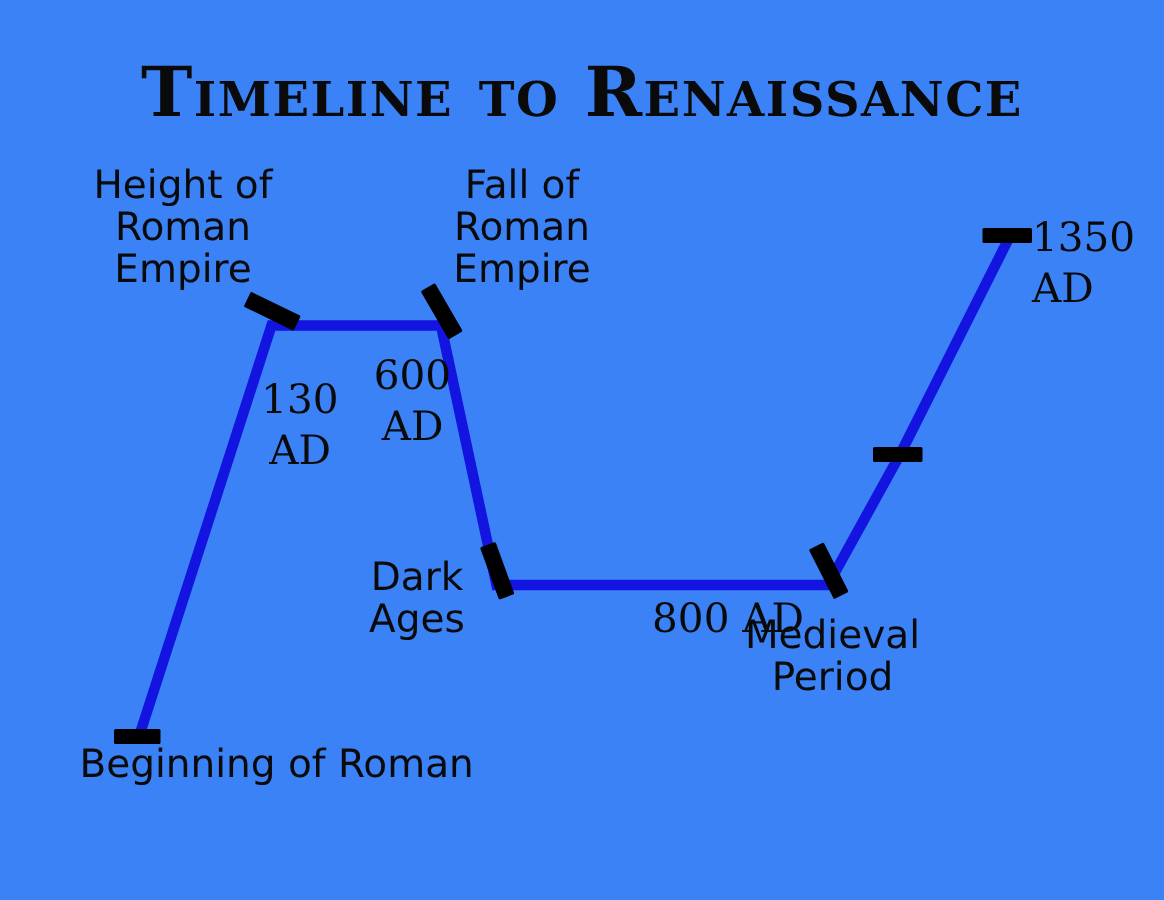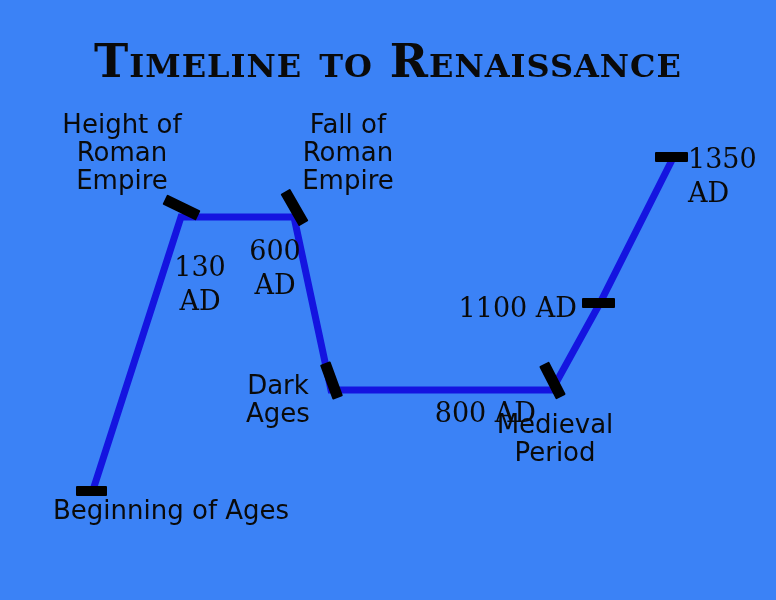--- a/index.html
+++ b/index.html
@@ -112,28 +112,27 @@
 Empire</div>
 
 
 
   <div class="event-label center" style="left:233px; top:371px; width:90px;">Dark
 Ages</div>
 
   <div class="event-label center" style="left:470px; top:410px; width:170px;">Medieval
 Period</div>
 
-  <div class="event-label left" style="left:53px; top:496px; width:300px;">Beginning of Ages</div>
+  <div class="event-label left" style="left:53px; top:496px; width:300px;">Beginning of Roman</div>
 
   <div class="date-label center" style="left:170px; top:234px; width:60px;margin-top:16px;">130
 AD</div>
 
   <div class="date-label center" style="left:245px; top:234px; width:60px;">600
 AD</div>
 
   <div class="date-label right" style="left:400px; top:360px; width:136px;margin-top:36px;">800 AD</div>
 
-  <div class="date-label right" style="left:420px; top:291px; width:157px;">1100 AD</div>
 
   <div class="date-label left" style="left:688px; top:142px; width:80px;">1350
 AD</div>
 
 </div>
 
 </body></html>

